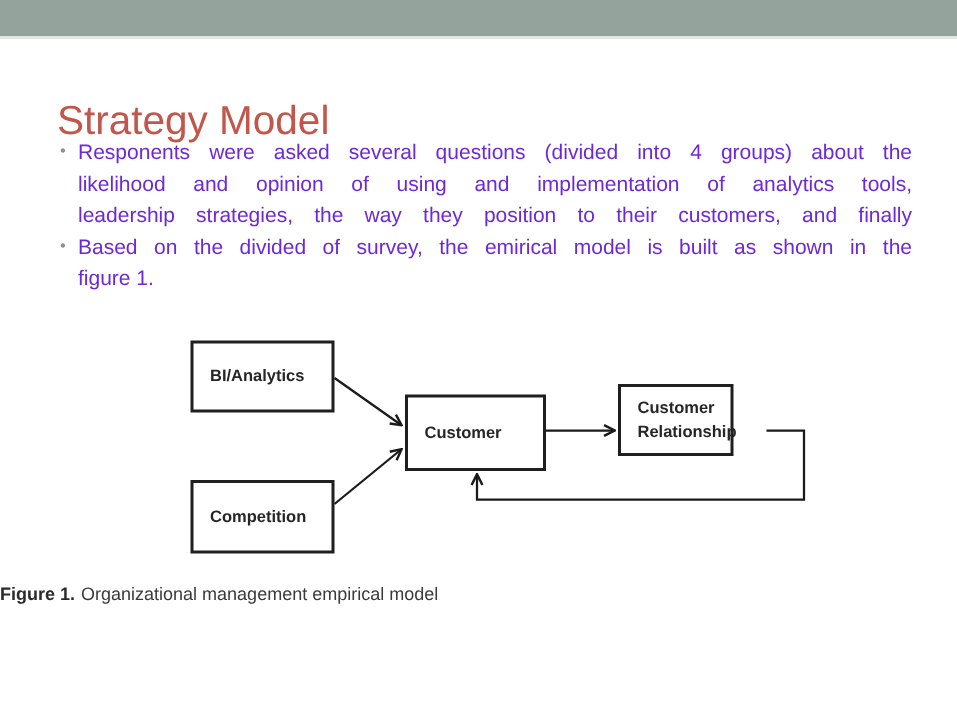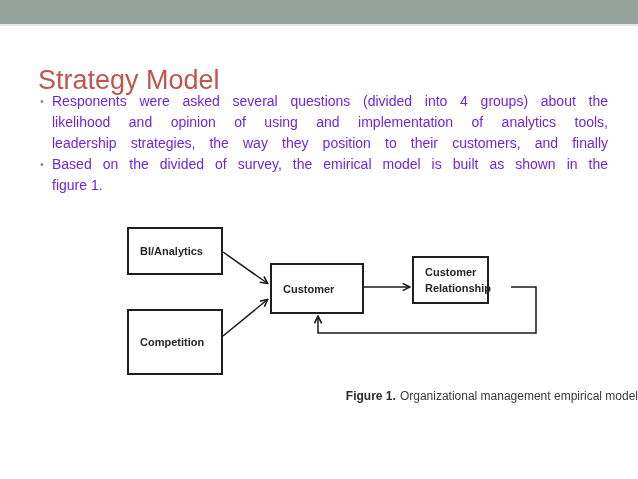--- a/index.html
+++ b/index.html
@@ -64,34 +64,34 @@
     display: flex;
     flex-direction: column;
     justify-content: center;
     padding-left: 11px;
     font-size: 11px;
     line-height: 16px;
     font-weight: 600;
     color: #262626;
   }
   .box-bi           { left: 127px; top: 227px; width: 96px; height: 48px; }
-  .box-competition  { left: 127px; top: 309px; width: 96px; height: 66px; }
+  .box-competition  { left: 127px; top: 320px; width: 96px; height: 49px; }
   .box-leadership   { left: 270px; top: 263px; width: 94px; height: 51px; }
   .box-customer     { left: 412px; top: 256px; width: 77px; height: 48px; }
   .arrows {
     position: absolute;
     left: 0; top: 0;
     width: 638px; height: 479px;
     pointer-events: none;
   }
   .caption {
     position: absolute;
     left: 0; top: 389px;
     width: 638px;
-    text-align: right;
+    text-align: left;
     font-size: 12px;
     color: #3a3a3a;
   }
   .caption .cap-label { font-weight: 700; color: #2b2b2b; }
   .caption .cap-text  { margin-left: 4px; }
 </style>
 </head>
 <body>
 
 <div class="slide">

